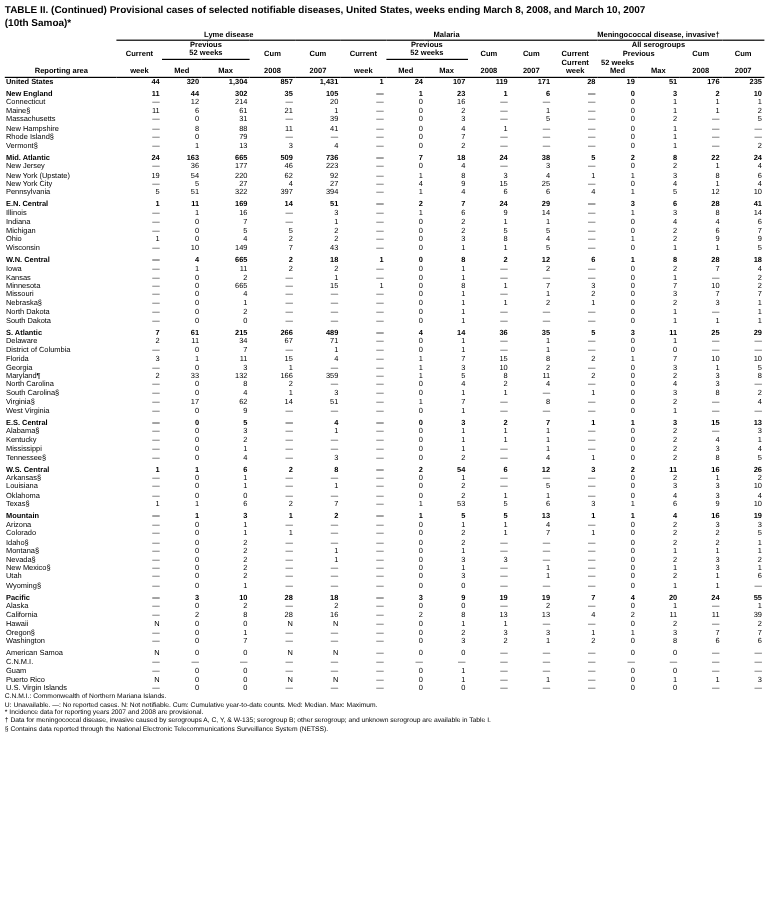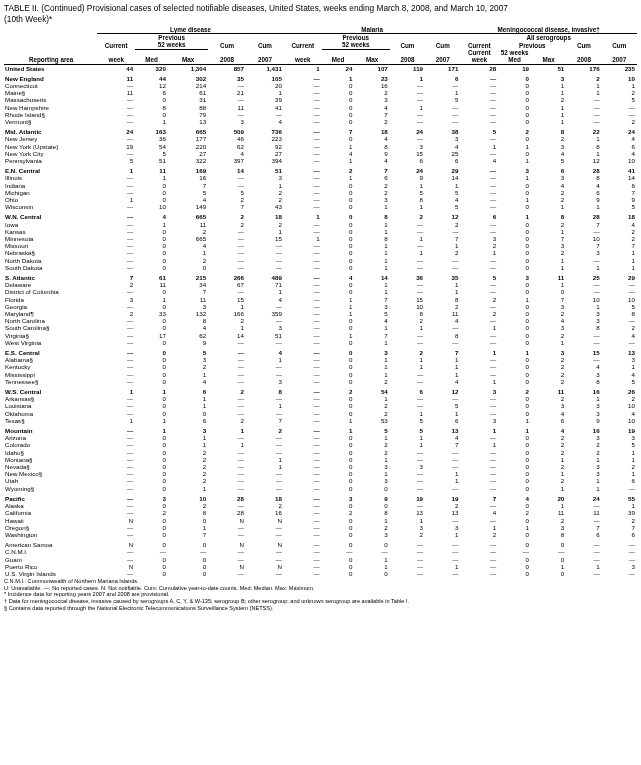--- a/index.html
+++ b/index.html
@@ -6,21 +6,21 @@
   body{
     width:641px;
     background:#ffffff;
     font-family:"Liberation Sans", sans-serif;
     color:#000;
     -webkit-font-smoothing:none;
   }
   .page{width:641px;min-height:765px;position:relative;padding:0;box-sizing:border-box;}
   .title{
     font-size:8.3px;
-    font-weight:normal;
+    font-weight:bold;
     line-height:10.5px;
     padding:3px 4px 0 4px;
   }
   table{
     border-collapse:collapse;
     width:633px;
     margin:2px 0 0 4px;
     table-layout:fixed;
   }
   td,th{
@@ -49,21 +49,21 @@
   .foot div{white-space:nowrap;}
   .under-hdr{border-bottom:1px solid #000;}
 </style>
 </head>
 <body>
 
 <div class="page">
 
   <div class="title">
     <span>TABLE II. (Continued) Provisional cases of selected notifiable diseases, United States, weeks ending March 8, 2008, and March 10, 2007</span><br>
-    <span>(10th Week)*</span>
+    <span>(10th Samoa)*</span>
   </div>
 
   <table>
     <colgroup>
       <col style="width:74px">
       <col style="width:30px">
         <col style="width:26px">
         <col style="width:32px">
         <col style="width:30px">
         <col style="width:30px">

